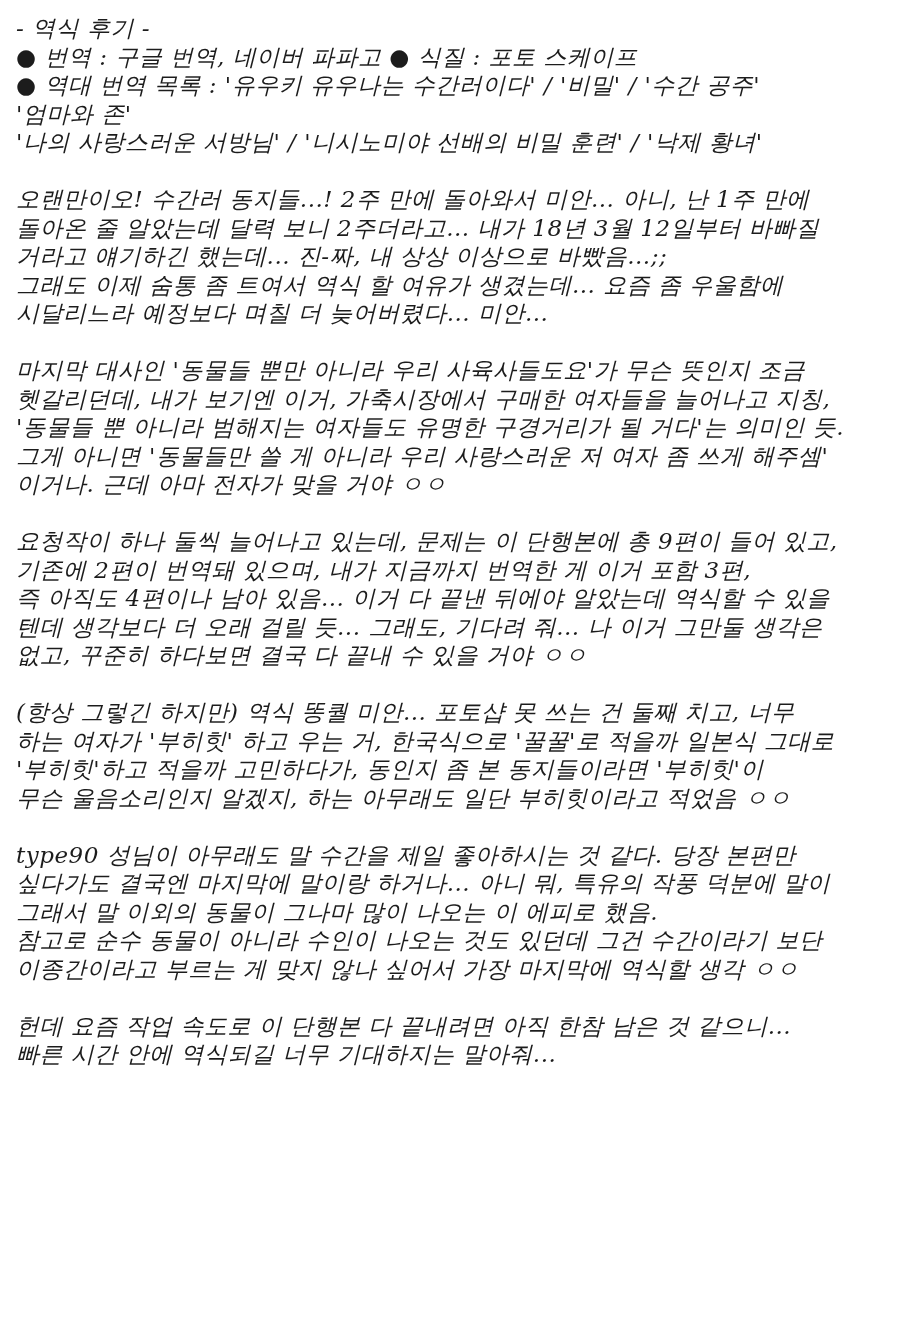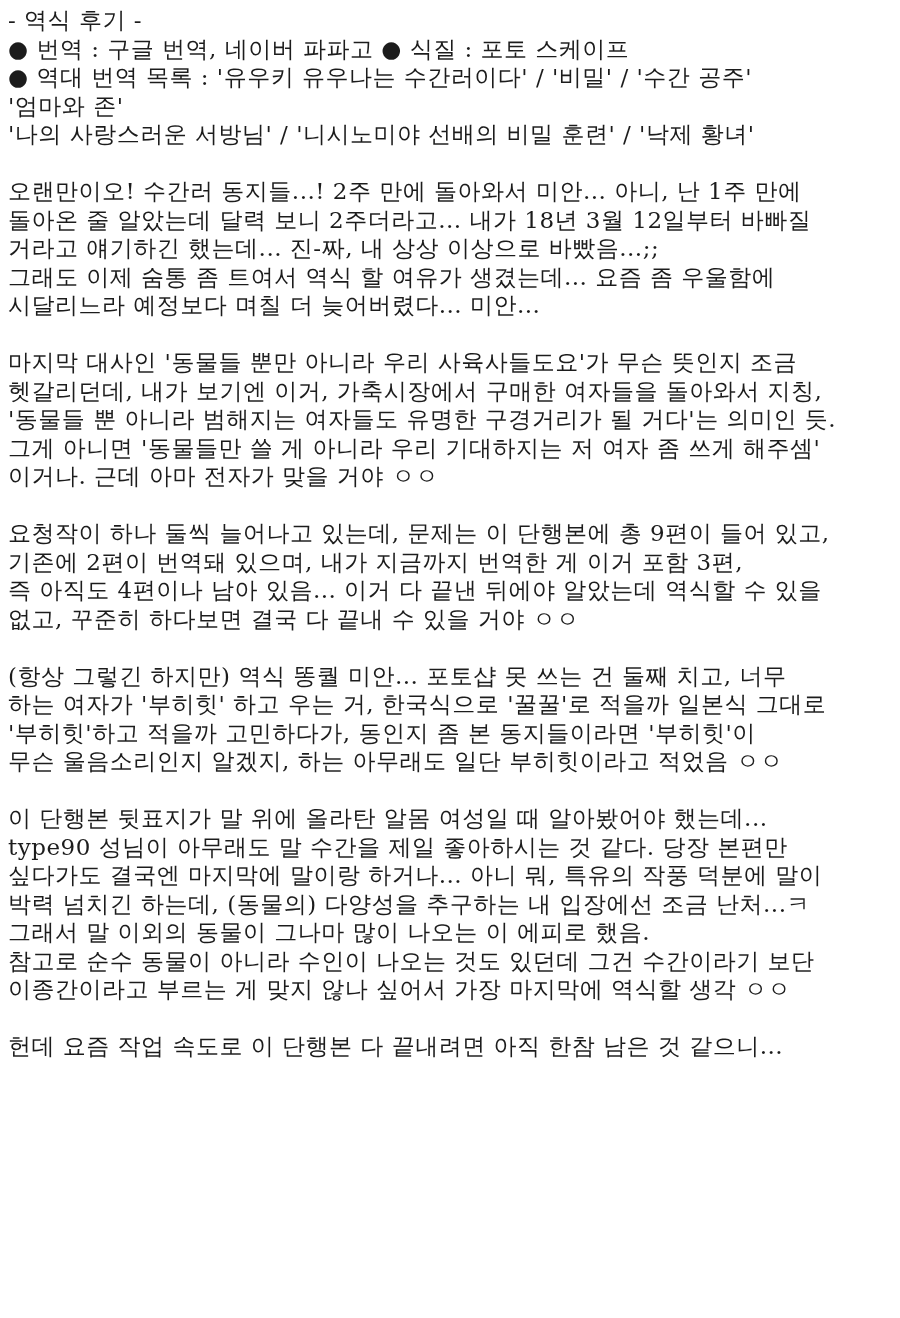--- a/index.html
+++ b/index.html
@@ -17,21 +17,22 @@
     width: 900px;
     height: 1318px;
     padding: 6px 4px 0 8px;
     font-family: "DejaVu Serif", "Liberation Serif", serif;
     font-size: 23px;
     line-height: 28.5px;
     color: #1c1c1c;
     letter-spacing: 0.5px;
   }
   .block {
-    margin: 0;
+    margin: 8px;
+    font-style: italic;
   }
   .block + .block {
     margin-top: 28.5px; 
   }
   .line {
     height: 28.5px;
     white-space: pre;
     overflow: hidden;
   }
 </style>
@@ -48,42 +49,42 @@
     </div>
     <div class="block">
       <div class="line">오랜만이오! 수간러 동지들...! 2주 만에 돌아와서 미안... 아니, 난 1주 만에</div>
       <div class="line">돌아온 줄 알았는데 달력 보니 2주더라고... 내가 18년 3월 12일부터 바빠질</div>
       <div class="line">거라고 얘기하긴 했는데... 진-짜, 내 상상 이상으로 바빴음...;;</div>
       <div class="line">그래도 이제 숨통 좀 트여서 역식 할 여유가 생겼는데... 요즘 좀 우울함에</div>
       <div class="line">시달리느라 예정보다 며칠 더 늦어버렸다... 미안...</div>
     </div>
     <div class="block">
       <div class="line">마지막 대사인 '동물들 뿐만 아니라 우리 사육사들도요'가 무슨 뜻인지 조금</div>
-      <div class="line">헷갈리던데, 내가 보기엔 이거, 가축시장에서 구매한 여자들을 돌아와서 지칭,</div>
+      <div class="line">헷갈리던데, 내가 보기엔 이거, 가축시장에서 구매한 여자들을 늘어나고 지칭,</div>
       <div class="line">'동물들 뿐 아니라 범해지는 여자들도 유명한 구경거리가 될 거다'는 의미인 듯.</div>
-      <div class="line">그게 아니면 '동물들만 쓸 게 아니라 우리 기대하지는 저 여자 좀 쓰게 해주셈'</div>
+      <div class="line">그게 아니면 '동물들만 쓸 게 아니라 우리 사랑스러운 저 여자 좀 쓰게 해주셈'</div>
       <div class="line">이거나. 근데 아마 전자가 맞을 거야 ㅇㅇ</div>
     </div>
     <div class="block">
       <div class="line">요청작이 하나 둘씩 늘어나고 있는데, 문제는 이 단행본에 총 9편이 들어 있고,</div>
       <div class="line">기존에 2편이 번역돼 있으며, 내가 지금까지 번역한 게 이거 포함 3편,</div>
       <div class="line">즉 아직도 4편이나 남아 있음... 이거 다 끝낸 뒤에야 알았는데 역식할 수 있을</div>
+      <div class="line">텐데 생각보다 더 오래 걸릴 듯... 그래도, 기다려 줘... 나 이거 그만둘 생각은</div>
       <div class="line">없고, 꾸준히 하다보면 결국 다 끝내 수 있을 거야 ㅇㅇ</div>
     </div>
     <div class="block">
       <div class="line">(항상 그렇긴 하지만) 역식 똥퀄 미안... 포토샵 못 쓰는 건 둘째 치고, 너무</div>
       <div class="line">하는 여자가 '부히힛' 하고 우는 거, 한국식으로 '꿀꿀'로 적을까 일본식 그대로</div>
       <div class="line">'부히힛'하고 적을까 고민하다가, 동인지 좀 본 동지들이라면 '부히힛'이</div>
       <div class="line">무슨 울음소리인지 알겠지, 하는 아무래도 일단 부히힛이라고 적었음 ㅇㅇ</div>
     </div>
     <div class="block">
-      <div class="line">이 단행본 뒷표지가 말 위에 올라탄 알몸 여성일 때 알아봤어야 했는데...</div>
       <div class="line">type90 성님이 아무래도 말 수간을 제일 좋아하시는 것 같다. 당장 본편만</div>
       <div class="line">싶다가도 결국엔 마지막에 말이랑 하거나... 아니 뭐, 특유의 작풍 덕분에 말이</div>
-      <div class="line">박력 넘치긴 하는데, (동물의) 다양성을 추구하는 내 입장에선 조금 난처...ㅋ</div>
       <div class="line">그래서 말 이외의 동물이 그나마 많이 나오는 이 에피로 했음.</div>
       <div class="line">참고로 순수 동물이 아니라 수인이 나오는 것도 있던데 그건 수간이라기 보단</div>
       <div class="line">이종간이라고 부르는 게 맞지 않나 싶어서 가장 마지막에 역식할 생각 ㅇㅇ</div>
     </div>
     <div class="block">
       <div class="line">헌데 요즘 작업 속도로 이 단행본 다 끝내려면 아직 한참 남은 것 같으니...</div>
+      <div class="line">빠른 시간 안에 역식되길 너무 기대하지는 말아줘...</div>
     </div>
   </div>
 
 </body></html>

